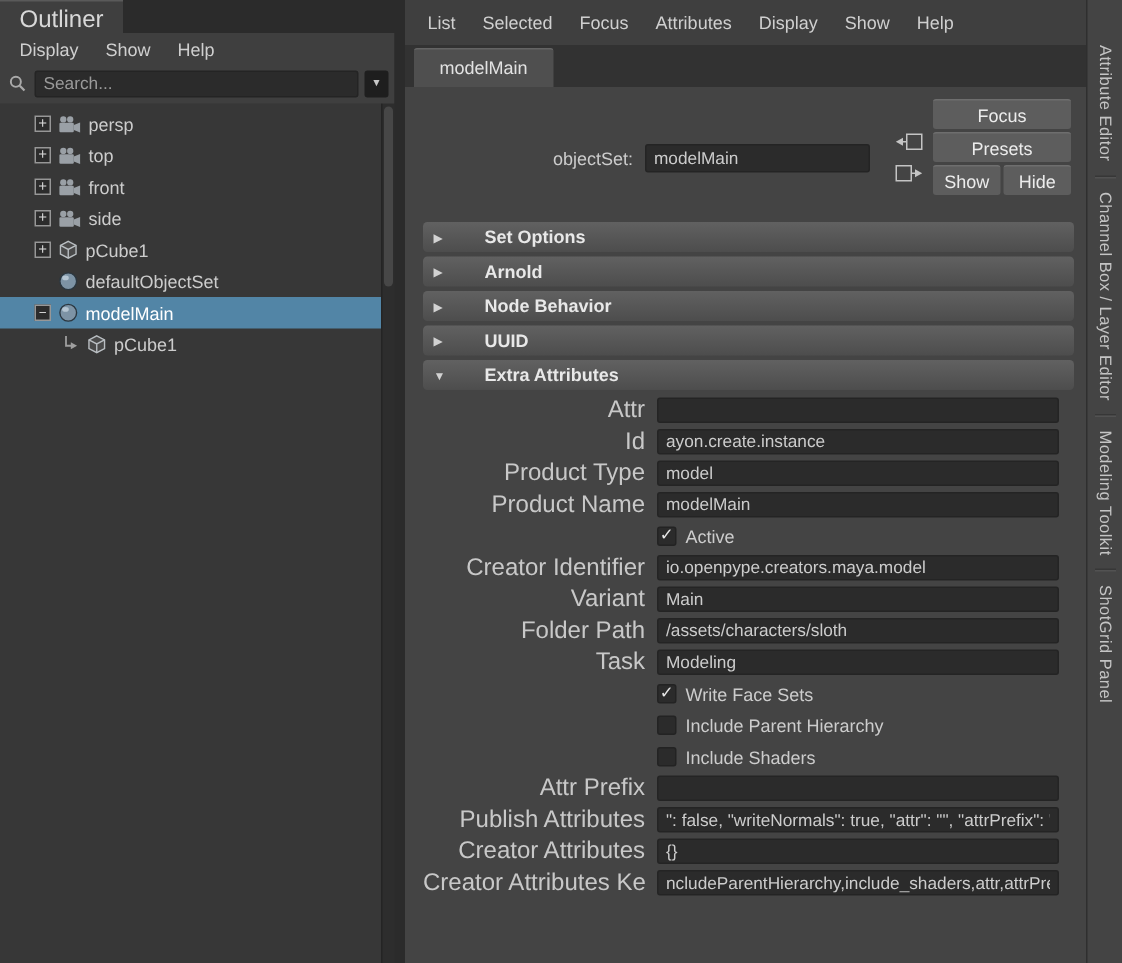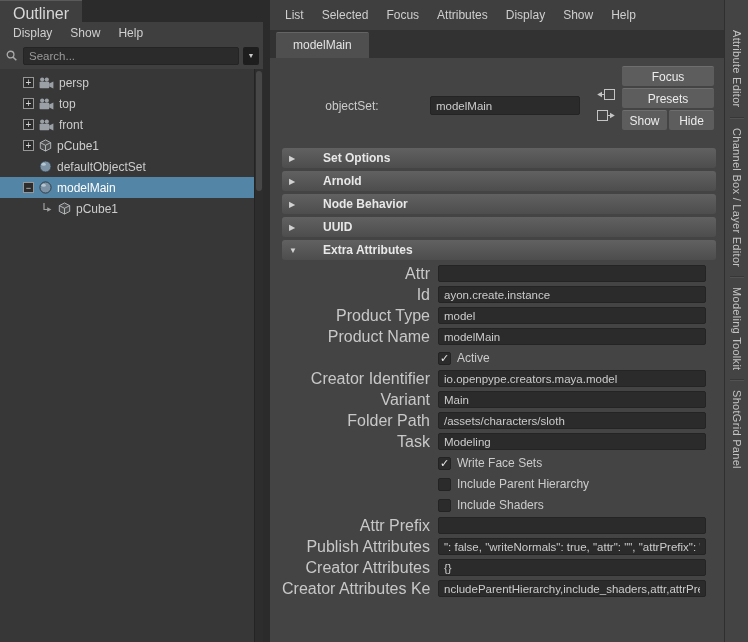--- a/index.html
+++ b/index.html
@@ -43,35 +43,35 @@
   .ae-tabrow { height: 28px; background: #323232; display: flex; align-items: flex-end; padding: 0 0 0 6px; flex: none; }
   .ae-tab { background: #4f4f4f; color: #e2e2e2; font-size: 12px; padding: 5px 17px 6px; border-radius: 2px 2px 0 0; border-top: 1px solid #646464; }
   .ae-content { flex: 1; padding: 6px 6px 0 12px; background: #444444; }
 
   .ae-header { position: relative; height: 84px; }
   .header-buttons { position: absolute; top: 2px; right: 4px; width: 92px; }
   .btn { height: 20px; margin-bottom: 2px; background: #5d5d5d; border-top: 1px solid #6e6e6e; border-radius: 2px; color: #ececec; font-size: 12px; display: flex; align-items: center; justify-content: center; }
   .btn-row { display: flex; gap: 2px; }
   .btn-row .btn { flex: 1; }
   .objectset-line { position: absolute; top: 24px; left: 0; display: flex; align-items: center; }
-  .obj-label { width: 148px; text-align: center; padding-right: 8px; color: #cccccc; font-size: 12px; }
+  .obj-label { width: 148px; text-align: right; padding-right: 8px; color: #cccccc; font-size: 12px; }
   .obj-field { width: 150px; height: 19px; }
   .conn-icons { margin-left: 16px; display: flex; flex-direction: column; gap: 7px; position: relative; top: 0px; }
   .conn-btn { width: 20px; height: 14px; display: flex; }
 
   .section-bar { height: 20px; margin: 0 2px 3px 0; background: linear-gradient(#616161, #4d4d4d); border-radius: 3px; display: flex; align-items: center; gap: 24px; padding-left: 7px; color: #e8e8e8; font-size: 12px; font-weight: bold; }
   .sec-arrow { width: 10px; color: #d2d2d2; font-size: 8px; font-weight: normal; }
   .sec-arrow.collapsed::before { content: "▶"; }
   .sec-arrow.expanded::before { content: "▼"; }
 
   .attr-rows { margin-top: 2px; }
   .attr-row { display: grid; grid-template-columns: 148px 1fr; column-gap: 8px; align-items: center; height: 21px; padding-right: 12px; }
   .attr-label { text-align: right; color: #c8c8c8; font-size: 16px; white-space: nowrap; overflow: hidden; }
   .attr-field { width: 100%; height: 17px; }
-  .cb-wrap { display: flex; align-items: flex-end; gap: 6px; }
+  .cb-wrap { display: flex; align-items: center; gap: 6px; }
   .checkbox { width: 13px; height: 13px; flex: none; background: #2b2b2b; border: 1px solid #232323; border-radius: 2px; color: #e8e8e8; font-size: 11px; line-height: 11px; text-align: center; }
   .checkbox.checked::before { content: "✓"; }
   .cb-label { color: #cccccc; font-size: 12px; white-space: nowrap; }
 
   
   .side-tabs { width: 24px; background: #444444; border-left: 1px solid #2f2f2f; padding-top: 28px; display: flex; flex-direction: column; align-items: center; flex: none; }
   .side-tab { writing-mode: vertical-rl; text-orientation: mixed; color: #c4c4c4; font-size: 11px; padding: 2px 0; letter-spacing: 0.3px; white-space: nowrap; }
   .side-sep { width: 14px; height: 2px; border-top: 1px solid #373737; border-bottom: 1px solid #525252; margin: 7px 0; }
 </style>
 </head>
@@ -133,20 +133,32 @@
               <svg width="15" height="12" viewBox="0 0 15 12">
                 <circle cx="3.2" cy="2.6" r="2.1" fill="#9aa0a6"></circle>
                 <circle cx="7.8" cy="2.6" r="2.1" fill="#9aa0a6"></circle>
                 <rect x="0.6" y="4.8" width="9.6" height="6.4" rx="0.8" fill="#9aa0a6"></rect>
                 <path d="M10.2 6.4 L14.4 4.6 V11.4 L10.2 9.6 Z" fill="#9aa0a6"></path>
               </svg>
             </span>
           <span class="tlabel">front</span>
         </div>
 
+        <div class="tree-item">
+          <span class="expander plus"></span>
+          <span class="ticon">
+              <svg width="15" height="12" viewBox="0 0 15 12">
+                <circle cx="3.2" cy="2.6" r="2.1" fill="#9aa0a6"></circle>
+                <circle cx="7.8" cy="2.6" r="2.1" fill="#9aa0a6"></circle>
+                <rect x="0.6" y="4.8" width="9.6" height="6.4" rx="0.8" fill="#9aa0a6"></rect>
+                <path d="M10.2 6.4 L14.4 4.6 V11.4 L10.2 9.6 Z" fill="#9aa0a6"></path>
+              </svg>
+            </span>
+          <span class="tlabel">side</span>
+        </div>
 
         <div class="tree-item">
           <span class="expander plus"></span>
           <span class="ticon">
               <svg width="13" height="13" viewBox="0 0 14 14">
                 <path d="M7 1 L12.6 3.9 V10.1 L7 13 L1.4 10.1 V3.9 Z" fill="#4a4a4a" stroke="#b9bec2"></path>
                 <path d="M1.4 3.9 L7 6.8 L12.6 3.9 M7 6.8 V13" fill="none" stroke="#b9bec2"></path>
               </svg>
             </span>
           <span class="tlabel">pCube1</span>

